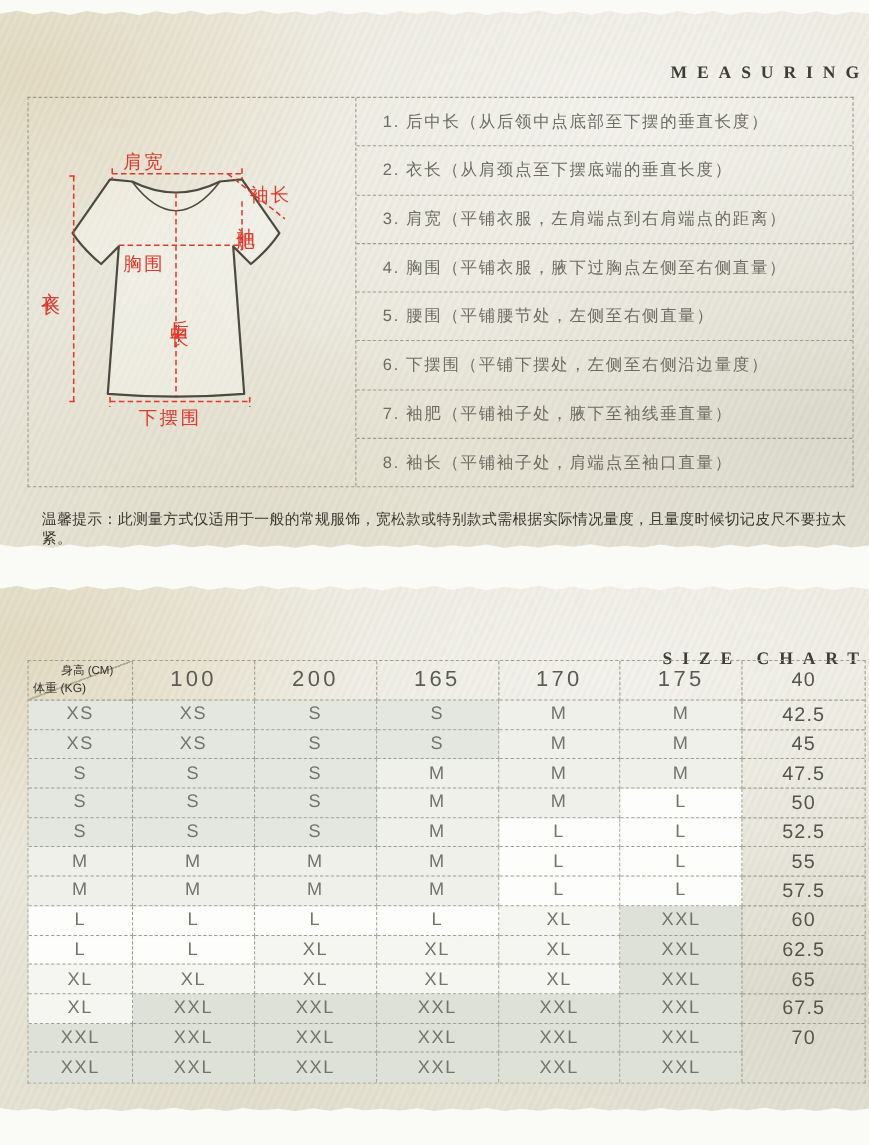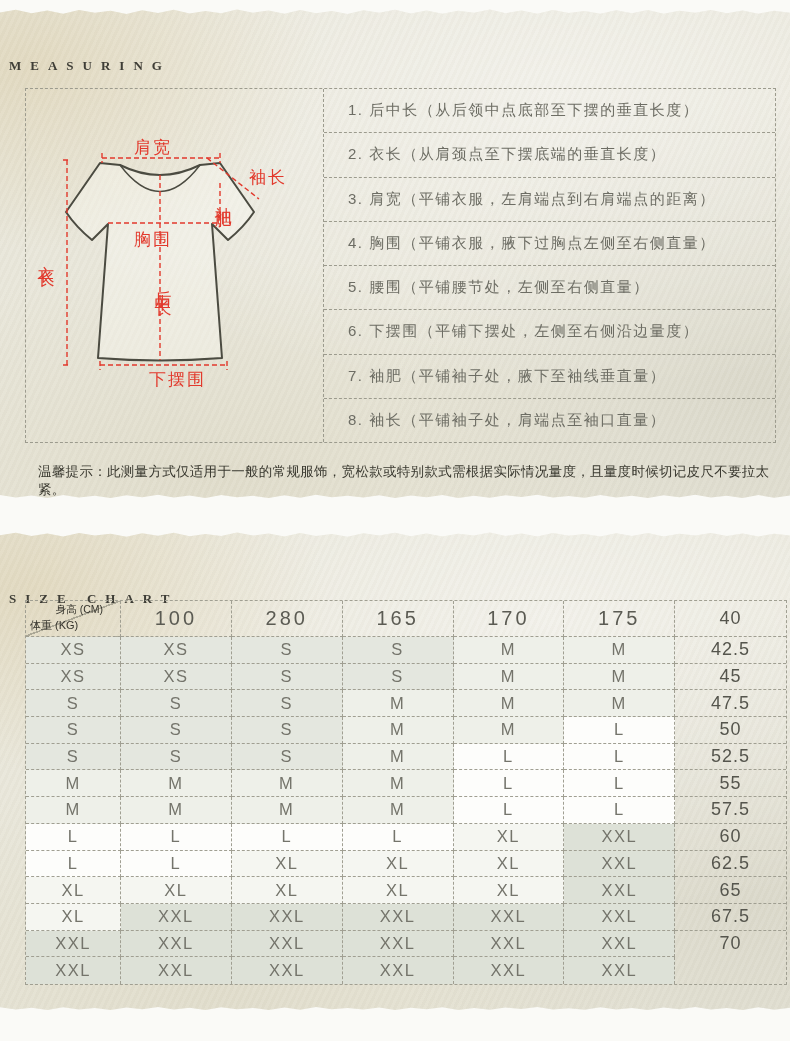--- a/index.html
+++ b/index.html
@@ -32,23 +32,23 @@
   #sheet1{top:8px;height:492px;}
   #sheet2{top:531px;height:481px;}
 
   .sec-title{
     position:absolute;left:0;width:100%;text-align:center;
     font-family:"Liberation Serif","DejaVu Serif",serif;
     font-size:30px;font-weight:700;color:#27261f;
     letter-spacing:13px;text-indent:13px;
   }
   .sec-sub{
-    position:absolute;left:0;width:100%;text-align:left;
+    position:absolute;left:0;width:100%;text-align:right;
     font-family:"Liberation Serif","DejaVu Serif",serif;
-    font-size:13px;font-weight:600;color:#3e3d36;
+    font-size:16px;font-weight:600;color:#3e3d36;
     letter-spacing:9px;text-indent:9px;
   }
 
   
   .measure-box{
     position:absolute;left:25px;top:80px;width:751px;height:355px;
     border:1px dashed #9c9b8e;box-sizing:border-box;display:flex;
   }
   .m-left{width:297px;height:100%;}
   .m-right{flex:1;border-left:1px dashed #9c9b8e;display:flex;flex-direction:column;}
@@ -56,21 +56,21 @@
     flex:1;display:flex;align-items:center;padding-left:24px;
     border-bottom:1px dashed #9c9b8e;
     font-size:15px;color:#6d6d64;letter-spacing:1.5px;
   }
   .m-item:last-child{border-bottom:none;}
 
   
   #tee-svg{position:absolute;left:30px;top:122px;}
   .dlabel{
     position:absolute;color:#e2392c;font-size:17px;letter-spacing:2px;
-    text-align:right;line-height:1.15;
+    text-align:left;line-height:1.15;
   }
   .vlabel{writing-mode:vertical-rl;letter-spacing:5px;text-align:left;}
 
   .tips{
     position:absolute;left:38px;right:8px;top:455px;
     font-size:13.5px;color:#39382f;letter-spacing:0.3px;
   }
 
   
   .table{
@@ -154,21 +154,21 @@
 
   <div class="sec-sub" style="top:60px;">SIZE CHART</div>
 
   <div class="table">
     <div class="cell corner">
       <span class="tr">身高 (CM)</span>
       <span class="bl">体重 (KG)</span>
     </div>
 
   <div class="cell hcell">100</div>
-      <div class="cell hcell">280</div>
+      <div class="cell hcell">200</div>
       <div class="cell hcell">165</div>
       <div class="cell hcell">170</div>
       <div class="cell hcell">175</div>
       <div class="cell wcell">40</div>
       <div class="cell scell" style="background: rgb(228, 231, 223);">XS</div>
       <div class="cell scell" style="background: rgb(228, 231, 223);">XS</div>
       <div class="cell scell" style="background: rgb(228, 231, 223);">S</div>
       <div class="cell scell" style="background: rgb(228, 231, 223);">S</div>
       <div class="cell scell" style="background: rgb(238, 240, 233);">M</div>
       <div class="cell scell" style="background: rgb(238, 240, 233);">M</div>

